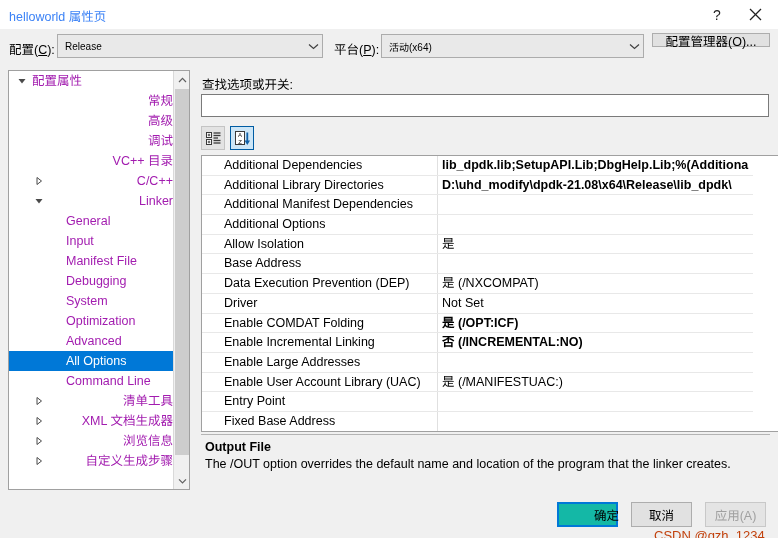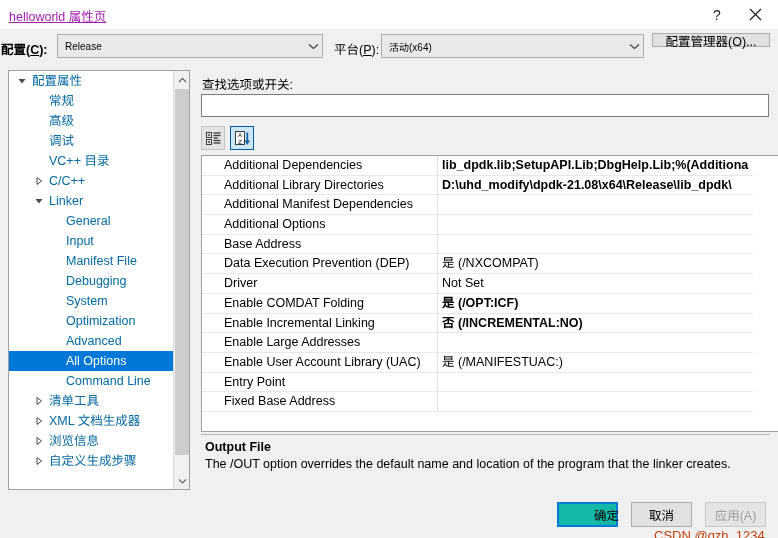--- a/index.html
+++ b/index.html
@@ -23,23 +23,22 @@
     position: absolute;
     left: 0; top: 0;
     width: 778px; height: 29px;
     background: #ffffff;
     box-sizing: border-box;
   }
   .titlebar-text {
     position: absolute;
     left: 9px; top: 6px;
     font-size: 12.5px;
-    color: #a21caf;
-    white-space: nowrap;
-    text-decoration: underline;
+    color: #3b82f6;
+    white-space: nowrap;
   }
   .title-btn {
     position: absolute;
     top: 0;
     width: 38px; height: 29px;
     display: flex;
     align-items: center;
     justify-content: center;
     color: #222;
     cursor: default;
@@ -126,41 +125,41 @@
     width: 164px; height: 100%;
     overflow: hidden;
   }
   .tree-item {
     height: 20px;
     line-height: 20px;
     font-size: 12.5px;
     white-space: nowrap;
     position: relative;
     cursor: default;
-    color: #0369a1;
+    color: #a21caf;
   }
   .tree-item.sel {
     background: #0078d7;
     color: #ffffff;
     width: 164px;
   }
   .tree-item .arrow {
     position: absolute;
     width: 12px; height: 20px;
     display: flex;
     align-items: center;
     justify-content: center;
   }
   .tree-item .tlabel { display: block; }
 
   
   .lvl0 .arrow { left: 7px; }
   .lvl0 .tlabel { padding-left: 23px; }
   .lvl1 .arrow { left: 24px; }
-  .lvl1 .tlabel { padding-left: 40px; }
+  .lvl1 .tlabel { padding-left: 40px; text-align: right; }
   .lvl2 .tlabel { padding-left: 57px; }
 
   .tree-scroll {
     position: absolute;
     right: 0; top: 0;
     width: 16px; height: 100%;
     background: #f0f0f0;
     border-left: 1px solid #d9d9d9;
     box-sizing: border-box;
   }
@@ -351,21 +350,21 @@
   </div>
   <div class="title-btn close">
     <svg width="13" height="13" viewBox="0 0 13 13">
       <line x1="1" y1="1" x2="12" y2="12" stroke="#222" stroke-width="1.2"></line>
       <line x1="12" y1="1" x2="1" y2="12" stroke="#222" stroke-width="1.2"></line>
     </svg>
   </div>
 </div>
 
 <div class="config-row">
-  <div class="lbl" style="left:1px;font-weight:bold;"><span>配置(</span><u>C</u><span>):</span></div>
+  <div class="lbl" style="left:9px;"><span>配置(</span><u>C</u><span>):</span></div>
   <div class="combo" id="combo-config">
     <span class="combo-text">Release</span>
     <span class="chev">
       <svg width="11" height="7" viewBox="0 0 11 7">
           <polyline points="1,1.5 5.5,5.5 10,1.5" fill="none" stroke="#404040" stroke-width="1.2"></polyline>
         </svg>
     </span>
   </div>
 
   <div class="lbl" style="left:334px;"><span>平台(</span><u>P</u><span>):</span></div>
@@ -540,20 +539,25 @@
         <div class="gname">Additional Manifest Dependencies</div>
         <div class="gsplit"></div>
         <div class="gval"></div>
       </div>
       <div class="grow">
         <div class="gname">Additional Options</div>
         <div class="gsplit"></div>
         <div class="gval"></div>
       </div>
       <div class="grow">
+        <div class="gname">Allow Isolation</div>
+        <div class="gsplit"></div>
+        <div class="gval">是</div>
+      </div>
+      <div class="grow">
         <div class="gname">Base Address</div>
         <div class="gsplit"></div>
         <div class="gval"></div>
       </div>
       <div class="grow">
         <div class="gname">Data Execution Prevention (DEP)</div>
         <div class="gsplit"></div>
         <div class="gval">是 (/NXCOMPAT)</div>
       </div>
       <div class="grow">

